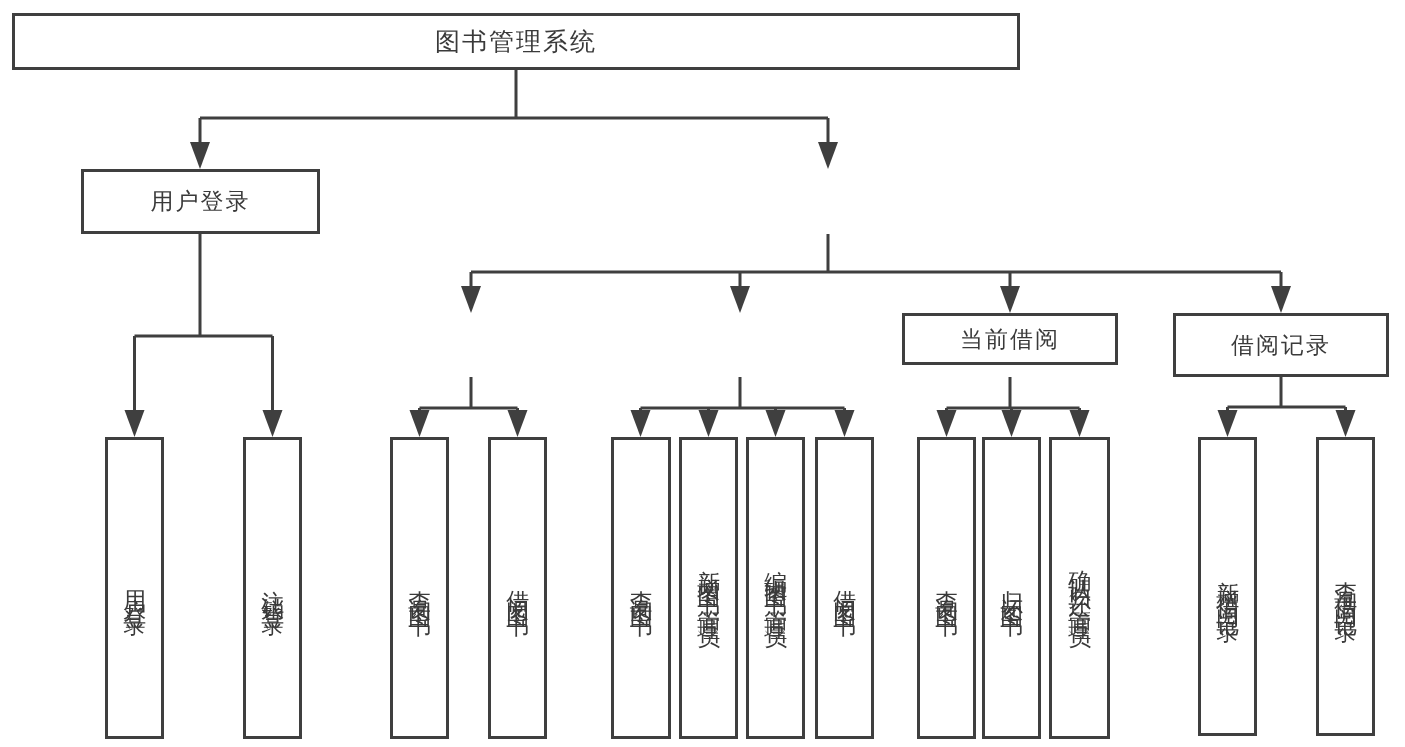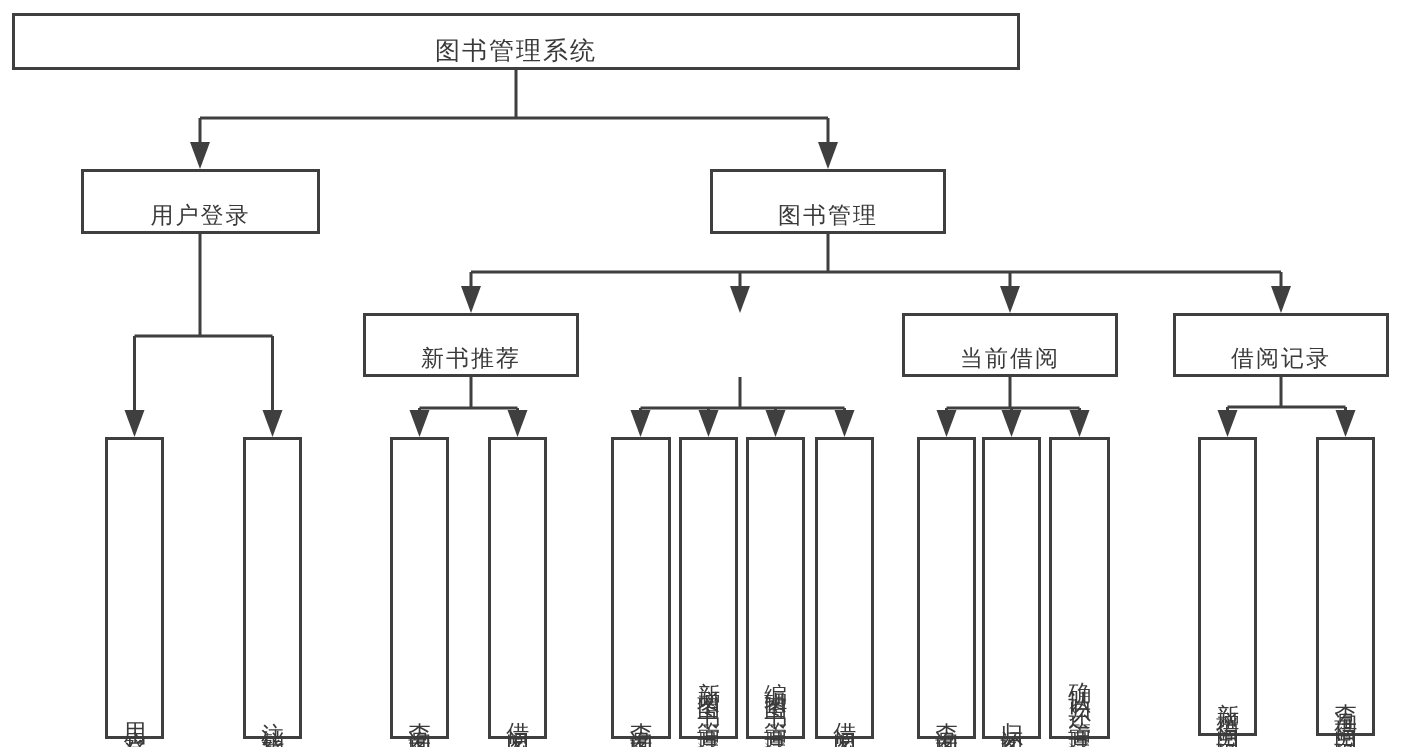--- a/index.html
+++ b/index.html
@@ -19,21 +19,21 @@
     overflow:hidden;
   }
   .connectors{position:absolute;left:0;top:0;}
   .connectors path{stroke:var(--line);stroke-width:3;fill:none;}
   .connectors polygon{fill:var(--line);stroke:none;}
   .node{
     position:absolute;
     box-sizing:border-box;
     border:3px solid var(--line);
     background:var(--box-background);
-    display:flex;align-items:flex-end;justify-content:center;
+    display:flex;align-items:center;justify-content:center;
     text-align:center;
   }
   .h-node span{letter-spacing:2px;white-space:nowrap;}
   .root-node span{font-size:25px;}
   .branch-node span{font-size:23px;}
   .v-node span{
     writing-mode:vertical-rl;
     text-orientation:mixed;
     font-size:23px;
     line-height:1.1;
@@ -90,28 +90,22 @@
     <polygon points="1335.5,410 1355.5,410 1345.5,437"></polygon>
   </svg>
 
   <div class="node h-node root-node" style="left:12px;top:13px;width:1008px;height:57px">
     <span>图书管理系统</span>
   </div>
 
   <div class="node h-node branch-node" style="left:81px;top:169px;width:239px;height:65px">
     <span>用户登录</span>
   </div>
-  <div class="node h-node branch-node" style="left:710px;top:169px;width:236px;height:65px">
-    <span>图书管理</span>
-  </div>
 
-  <div class="node h-node branch-node" style="left:363px;top:313px;width:216px;height:64px">
-    <span>新书推荐</span>
-  </div>
-  <div class="node h-node branch-node" style="left:902px;top:313px;width:216px;height:64px">
+  <div class="node h-node branch-node" style="left:902px;top:313px;width:216px;height:52px">
     <span>当前借阅</span>
   </div>
   <div class="node h-node branch-node" style="left:1173px;top:313px;width:216px;height:64px">
     <span>借阅记录</span>
   </div>
 
   <div class="node v-node" style="left:105px;top:437px;width:59px;height:302px">
     <span>用户登录</span>
   </div>
   <div class="node v-node" style="left:243px;top:437px;width:59px;height:302px">

